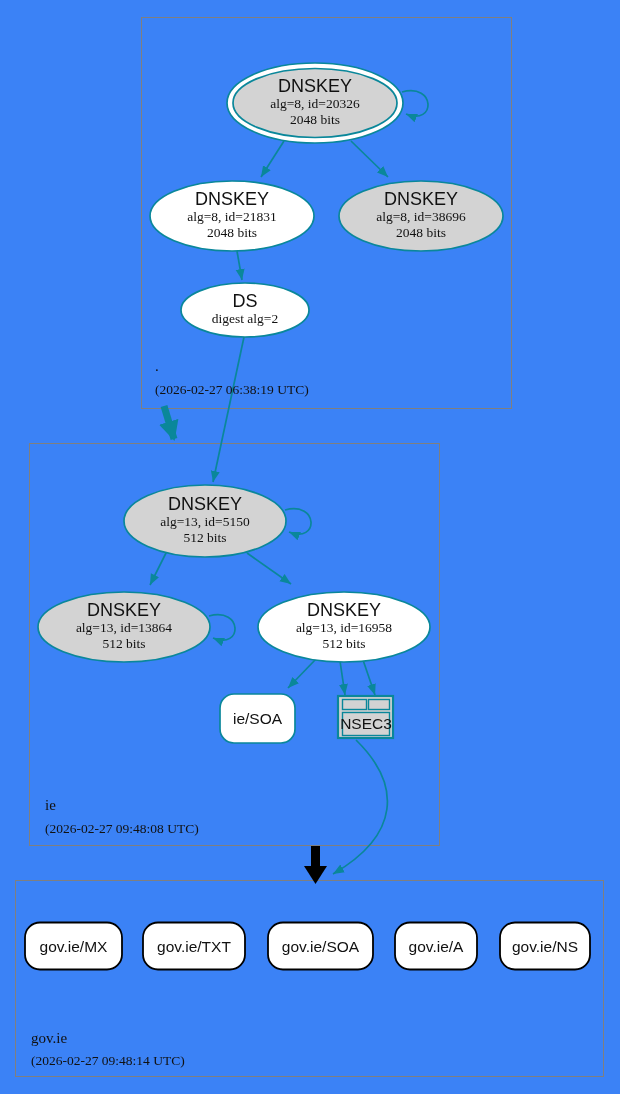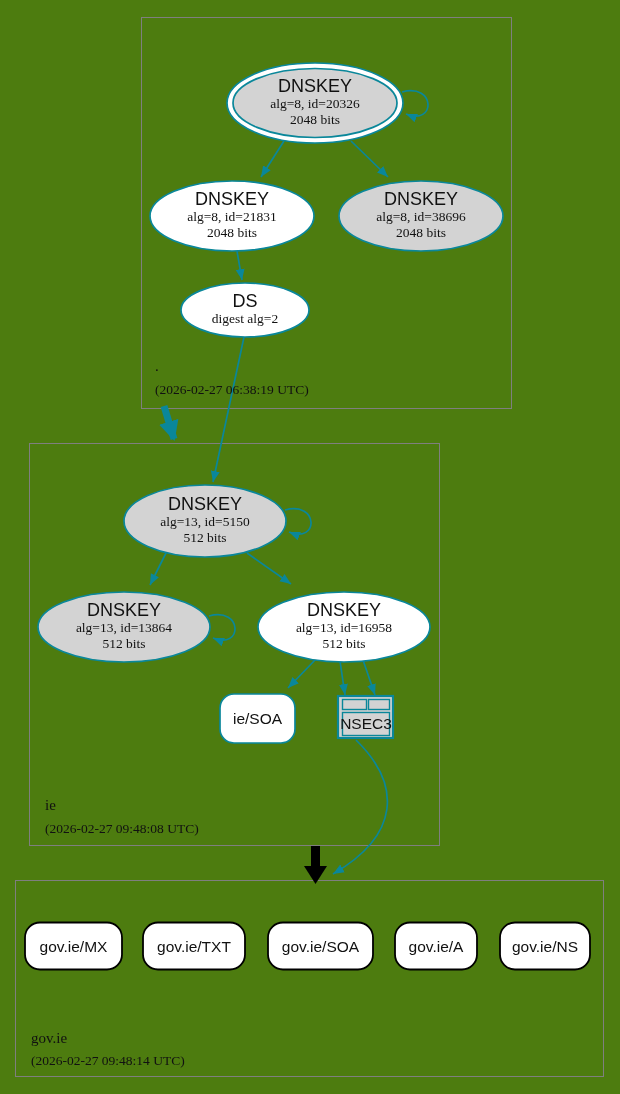--- a/index.html
+++ b/index.html
@@ -1,16 +1,16 @@
 <!DOCTYPE html>
 <html><head>
 <meta charset="utf-8">
 <style>
   html,body{margin:0;padding:0;background:#fff;}
-  .canvas{position:relative;width:620px;height:1094px;background:#4d7c0f;overflow:hidden;}
+  .canvas{position:relative;width:620px;height:1094px;background:#3b82f6;overflow:hidden;}
   svg{display:block;}
   .edge{stroke:#0a879a;stroke-width:1.7;fill:none;}
   .edge-thick{stroke:#0a879a;stroke-width:7;fill:none;}
   .edge-black{stroke:#000;stroke-width:9;fill:none;}
   .zone-box{fill:none;stroke:#7f7f7f;stroke-width:1;}
   .node-fill{fill:#d3d3d3;}
   .node-white{fill:#ffffff;}
   .sec-stroke{stroke:#0a879a;stroke-width:1.7;}
   .blk-stroke{stroke:#000;stroke-width:1.8;}
   .node-title{font-family:"Liberation Sans",sans-serif;font-size:18px;fill:#111;text-anchor:middle;}

